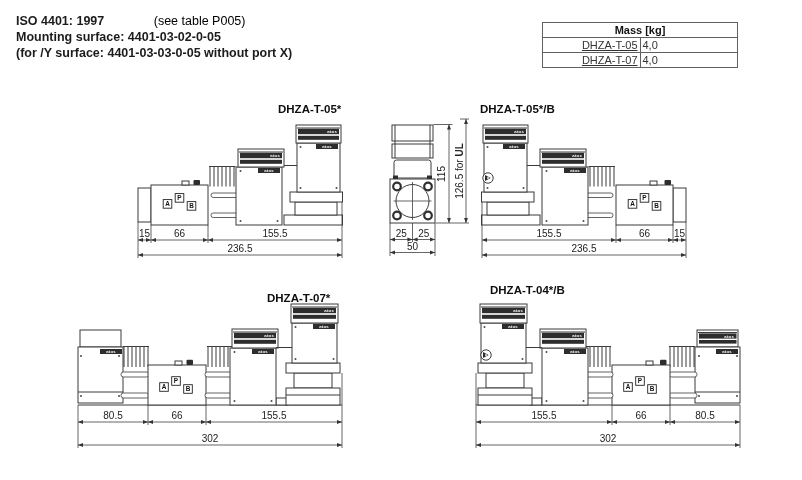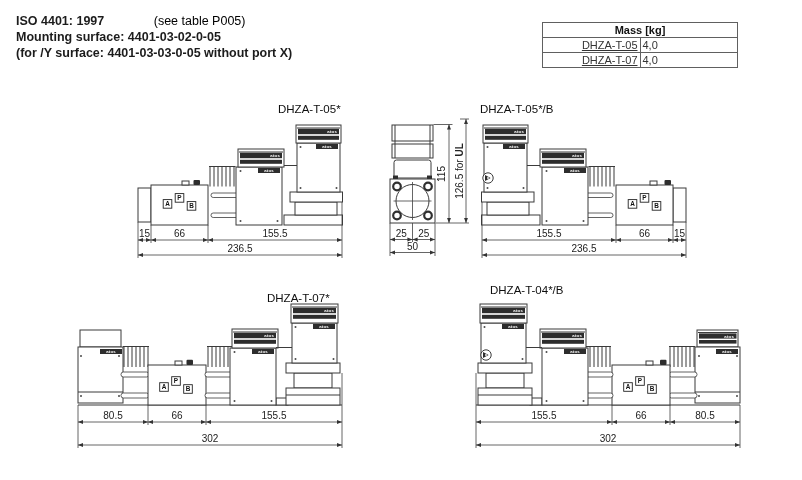--- a/index.html
+++ b/index.html
@@ -8,21 +8,21 @@
     font-family:"Liberation Sans", sans-serif; color:#1c1c1c; overflow:hidden;
   }
   .abs { position:absolute; }
   .hdr { left:16px; top:13px; font-size:12.5px; font-weight:bold; line-height:16px; white-space:nowrap; }
   .note { font-weight:normal; color:#000000;margin-left:46px; }
   table.mass { position:absolute; left:542px; top:22px; width:196px; border-collapse:collapse; font-size:11px; color:#333; }
   table.mass th, table.mass td { border:1px solid #606060; height:14px; padding:0 2px; }
   table.mass th { font-weight:bold; text-align:center; color:#111;margin-top:36px; }
   td.model { text-align:right; padding-left:4px; width:50%;text-decoration:underline; }
   td.val   { text-align:left;margin-left:35px; }
-  .dtitle { position:absolute; font-size:11.5px; font-weight:normal; color:#0e0e0e; white-space:nowrap; }
+  .dtitle { position:absolute; font-size:11.5px; font-weight:bold; color:#0e0e0e; white-space:nowrap; }
   svg.drw { position:absolute; overflow:visible; }
   svg text { font-family:"Liberation Sans", sans-serif; }
   .ln { fill:none; stroke:#3b3b3b; stroke-width:1; }
   .r  { fill:#ffffff; stroke:#3b3b3b; stroke-width:1; }
   .rs { fill:#ffffff; stroke:#3b3b3b; stroke-width:0.8; }
   .fd { fill:#2d2d2d; stroke:none; }
   .dot { fill:#4a4a4a; stroke:none; }
   .dl { stroke:#3f3f3f; stroke-width:0.8; fill:none; }
   .dim { font-size:10px; fill:#222222; text-anchor:middle; }
   .pt { font-size:6.4px; font-weight:bold; fill:#111111; text-anchor:middle; }

